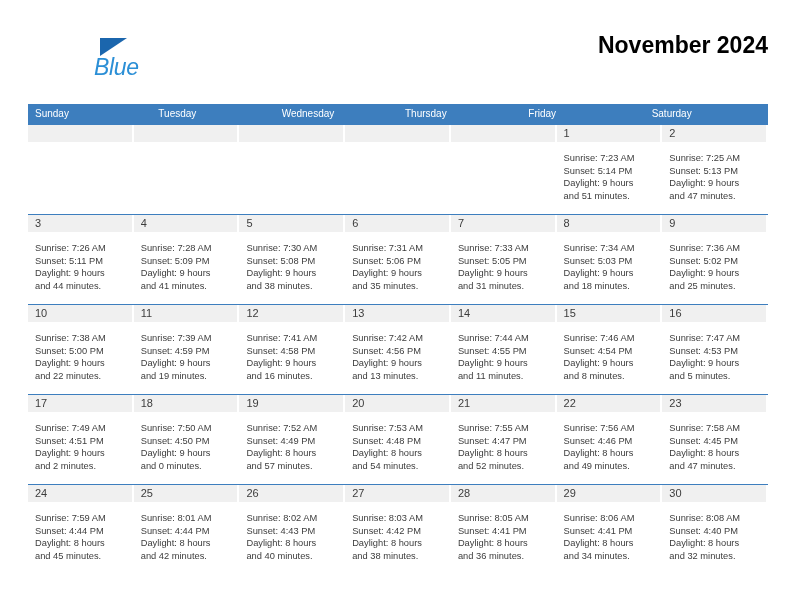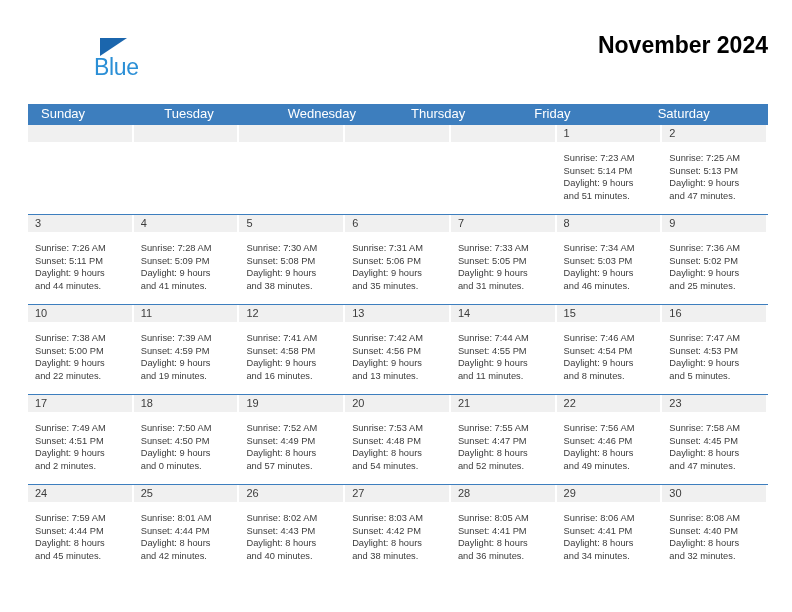--- a/index.html
+++ b/index.html
@@ -57,20 +57,21 @@
   }
   .logo-blue {
     position: absolute;
     left: 60px;
     top: 21px;
     font-size: 23px;
     letter-spacing: -0.3px;
     color: #2b8fd6;
     font-family: "Liberation Sans", sans-serif;
     white-space: nowrap;
+    font-style: italic;
   }
   .title-block {
     position: absolute;
     right: 0px;
     top: 0px;
     text-align: right;
   }
   .month-title {
     font-size: 23px;
     color: #000000;
@@ -95,23 +96,23 @@
   }
   .weekdays {
     display: flex;
     width: 740px;
     height: 20px;
     background: #3d7ebe;
   }
   .weekday {
     flex: 1 1 0;
     color: #ffffff;
-    font-size: 13px;
+    font-size: 10px;
     line-height: 20px;
-    padding-left: 13px;
+    padding-left: 7px;
     box-sizing: border-box;
     white-space: nowrap;
   }
   .week {
     display: flex;
     width: 740px;
     height: 90px;
     border-top: 1.5px solid #3d7ebe;
     box-sizing: border-box;
   }
@@ -261,21 +262,21 @@
               <div>Daylight: 9 hours</div>
               <div>and 31 minutes.</div>
             </div>
           </div>
           <div class="day-cell">
             <div class="day-head">8</div>
             <div class="day-body">
               <div>Sunrise: 7:34 AM</div>
               <div>Sunset: 5:03 PM</div>
               <div>Daylight: 9 hours</div>
-              <div>and 46 minutes.</div>
+              <div>and 18 minutes.</div>
             </div>
           </div>
           <div class="day-cell">
             <div class="day-head">9</div>
             <div class="day-body">
               <div>Sunrise: 7:36 AM</div>
               <div>Sunset: 5:02 PM</div>
               <div>Daylight: 9 hours</div>
               <div>and 25 minutes.</div>
             </div>

